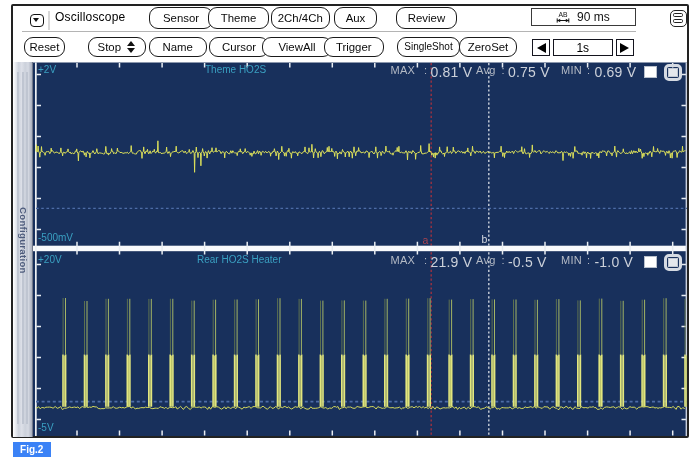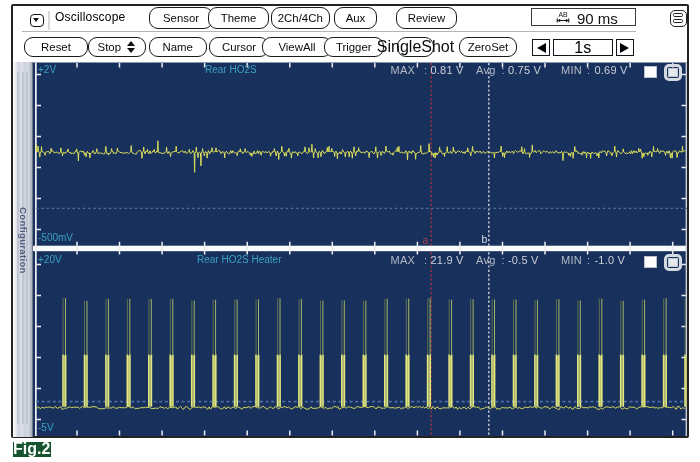--- a/index.html
+++ b/index.html
@@ -1,21 +1,21 @@
 <!DOCTYPE html>
 <html><head><meta charset="utf-8"><title>Oscilloscope</title><style>
 html,body{margin:0;padding:0}
 body{width:700px;height:462px;background:#fff;font-family:"Liberation Sans",sans-serif;position:relative;overflow:hidden}
 .abs{position:absolute;box-sizing:border-box}
 .btn{position:absolute;box-sizing:border-box;border:1.7px solid #1a1a1a;border-radius:9px;background:#fff;color:#0a0a0a;font-size:11.4px;display:flex;align-items:center;justify-content:center;white-space:nowrap}
 .r1{top:7px;height:21.5px}
 .r2{top:36.5px;height:20.5px}
 .cy{position:absolute;color:#3aa0c2;font-size:10px}
 .sl{position:absolute;color:#b4bac5;font-size:11px;letter-spacing:0.3px}
-.sv{position:absolute;color:#ccd1da;font-size:11px;letter-spacing:0.2px}
+.sv{position:absolute;color:#ccd1da;font-size:14px;letter-spacing:0.2px}
 .sq{position:absolute;box-sizing:border-box;background:#fff;border:1.4px solid #14141e;display:flex;align-items:center;justify-content:center}
 </style></head>
 <body>
 
 <div class="abs" style="left:11px;top:4px;width:678px;height:434px;border:2px solid #222;border-radius:2px"></div>
 
 <div class="abs" style="left:30px;top:13.5px;width:13.5px;height:13.5px;border:1.6px solid #111;border-radius:4px;background:#fff"></div>
 <div class="abs" style="left:33.2px;top:18.3px;width:0;height:0;border-left:3.8px solid transparent;border-right:3.8px solid transparent;border-top:4.8px solid #111"></div>
 <div class="abs" style="left:48px;top:11px;width:1.6px;height:19px;background:#d8d8d8"></div>
 <div class="abs" style="left:55px;top:9.5px;font-size:12px;color:#000;letter-spacing:0.2px">Oscilloscope</div>
@@ -29,43 +29,43 @@
 <div class="abs" style="left:556px;top:10px;width:14px;height:13px">
 <svg width="14" height="13" viewBox="0 0 14 13">
       <text x="7" y="6" font-size="6.8" text-anchor="middle" fill="#111" font-family="Liberation Sans">AB</text>
       <g stroke="#111" stroke-width="1">
         <line x1="1.2" y1="9.5" x2="12.8" y2="9.5"></line>
         <line x1="1.2" y1="7.4" x2="1.2" y2="11.6"></line>
         <line x1="12.8" y1="7.4" x2="12.8" y2="11.6"></line>
       </g>
       <path d="M1.2 9.5l3-1.8v3.6zM12.8 9.5l-3-1.8v3.6z" fill="#111"></path>
     </svg></div>
-<div class="abs" style="left:577px;top:10px;font-size:15px;color:#111">90 ms</div>
+<div class="abs" style="left:577px;top:10px;font-size:12px;color:#111">90 ms</div>
 
 <div class="abs" style="left:669.5px;top:9.8px;width:17px;height:17.5px;border:1.7px solid #222;border-radius:5px;background:#fff"></div>
 <div class="abs" style="left:673.2px;top:13.2px;width:9.6px;height:3.4px;border:1.1px solid #222;border-radius:1.6px"></div>
 <div class="abs" style="left:673.2px;top:19.3px;width:9.6px;height:3.4px;border:1.1px solid #222;border-radius:1.6px"></div>
 
 <div class="abs" style="left:22px;top:30.5px;width:614px;height:1.2px;background:#b4b4b4"></div>
 
-<div class="btn r2" style="left:24px;width:64px">Reset</div>
+<div class="btn r2" style="left:24px;width:41px">Reset</div>
 <div class="btn r2" style="left:87.5px;width:58px">Stop&nbsp;&nbsp;<span style="display:inline-block;vertical-align:middle">
       <span style="display:block;width:0;height:0;border-left:4.2px solid transparent;border-right:4.2px solid transparent;border-bottom:5px solid #111;margin-bottom:1.6px"></span>
       <span style="display:block;width:0;height:0;border-left:4.2px solid transparent;border-right:4.2px solid transparent;border-top:5px solid #111"></span>
     </span></div>
 <div class="btn r2" style="left:149px;width:57.5px">Name</div>
 <div class="btn r2" style="left:209px;width:60px">Cursor</div>
 <div class="btn r2" style="left:262px;width:70px">ViewAll</div>
 <div class="btn r2" style="left:324px;width:59.5px">Trigger</div>
-<div class="btn r2" style="left:397px;width:37px;font-size:16px">SingleShot</div>
+<div class="btn r2" style="left:397px;width:63px;font-size:10px">SingleShot</div>
 <div class="btn r2" style="left:459px;width:58px">ZeroSet</div>
 <div class="sq" style="left:532px;top:39px;width:18px;height:17px">
     <span style="display:block;width:0;height:0;border-top:5.5px solid transparent;border-bottom:5.5px solid transparent;border-right:9px solid #000"></span>
   </div>
-<div class="sq" style="left:552.5px;top:39px;width:60.5px;height:17px;font-size:16px">1s</div>
+<div class="sq" style="left:552.5px;top:39px;width:60.5px;height:17px;font-size:12px">1s</div>
 <div class="sq" style="left:615.5px;top:39px;width:18px;height:17px">
     <span style="display:block;width:0;height:0;border-top:5.5px solid transparent;border-bottom:5.5px solid transparent;border-left:9px solid #000"></span>
   </div>
 
 <div class="abs" style="left:13px;top:62px;width:20px;height:374.5px;background:linear-gradient(90deg,#ffffff 0%,#eceef3 12%,#ced3dd 30%,#dde0e8 46%,#ccd1db 64%,#d6dae3 80%,#a8aebd 100%);border-right:1px solid #707789"></div>
 <div class="abs" style="left:17px;top:72px;width:2px;height:352px;background:#bfc5d1"></div>
 <div class="abs" style="left:21.5px;top:72px;width:2px;height:352px;background:#bfc5d1"></div>
 <div class="abs" style="left:26px;top:72px;width:2px;height:352px;background:#bfc5d1"></div>
 <div class="abs" style="left:13px;top:64px;width:20px;height:352px;display:flex;align-items:center;justify-content:center">
     <span style="writing-mode:vertical-rl;font-size:9.6px;font-weight:bold;color:#4d5b7c;letter-spacing:0.3px">Configuration</span>
@@ -86,21 +86,21 @@
 <path d="M64.3 406.8V355.5M85.8 406.8V355.5M107.2 406.8V355.5M128.6 406.8V355.5M150.1 406.8V355.5M171.6 406.8V355.5M193.0 406.8V355.5M214.4 406.8V355.5M235.9 406.8V355.5M257.3 406.8V355.5M278.8 406.8V355.5M300.2 406.8V355.5M321.7 406.8V355.5M343.1 406.8V355.5M364.6 406.8V355.5M386.1 406.8V355.5M407.5 406.8V355.5M428.9 406.8V355.5M450.4 406.8V355.5M471.9 406.8V355.5M493.3 406.8V355.5M514.8 406.8V355.5M536.2 406.8V355.5M557.6 406.8V355.5M579.1 406.8V355.5M600.5 406.8V355.5M622.0 406.8V355.5M643.4 406.8V355.5M664.9 406.8V355.5M686.3 406.8V355.5" stroke="#bcc46a" stroke-width="1.2" fill="none"></path>
 <path d="M63.1 354.5V298.0M84.5 354.5V301.0M106.0 354.5V298.8M127.4 354.5V298.8M148.9 354.5V298.9M170.4 354.5V298.8M191.8 354.5V300.6M213.2 354.5V299.7M234.7 354.5V299.5M256.1 354.5V299.3M277.6 354.5V298.2M299.1 354.5V298.9M320.5 354.5V300.6M341.9 354.5V300.4M363.4 354.5V300.6M384.9 354.5V298.8M406.3 354.5V298.6M427.8 354.5V298.2M449.2 354.5V299.6M470.7 354.5V299.1M492.1 354.5V299.4M513.5 354.5V299.5M535.0 354.5V299.8M556.4 354.5V299.1M577.9 354.5V300.4M599.3 354.5V298.6M620.8 354.5V300.8M642.2 354.5V299.7M663.7 354.5V298.2M685.1 354.5V298.9" stroke="#64784f" stroke-width="0.9" fill="none"></path>
 <path d="M65.5 354.5V298.0M87.0 354.5V301.0M108.4 354.5V298.8M129.8 354.5V298.8M151.3 354.5V298.9M172.8 354.5V298.8M194.2 354.5V300.6M215.6 354.5V299.7M237.1 354.5V299.5M258.5 354.5V299.3M280.0 354.5V298.2M301.4 354.5V298.9M322.9 354.5V300.6M344.3 354.5V300.4M365.8 354.5V300.6M387.2 354.5V298.8M408.7 354.5V298.6M430.1 354.5V298.2M451.6 354.5V299.6M473.1 354.5V299.1M494.5 354.5V299.4M516.0 354.5V299.5M537.4 354.5V299.8M558.9 354.5V299.1M580.3 354.5V300.4M601.8 354.5V298.6M623.2 354.5V300.8M644.6 354.5V299.7M666.1 354.5V298.2M687.5 354.5V298.9" stroke="#a3b465" stroke-width="1" fill="none"></path>
 <path d="M63.0 406.8V354.5M65.6 406.8V354.5M84.5 406.8V354.5M87.0 406.8V354.5M105.9 406.8V354.5M108.5 406.8V354.5M127.3 406.8V354.5M129.9 406.8V354.5M148.8 406.8V354.5M151.4 406.8V354.5M170.2 406.8V354.5M172.9 406.8V354.5M191.7 406.8V354.5M194.3 406.8V354.5M213.1 406.8V354.5M215.8 406.8V354.5M234.6 406.8V354.5M237.2 406.8V354.5M256.0 406.8V354.5M258.6 406.8V354.5M277.5 406.8V354.5M280.1 406.8V354.5M298.9 406.8V354.5M301.6 406.8V354.5M320.4 406.8V354.5M323.0 406.8V354.5M341.8 406.8V354.5M344.4 406.8V354.5M363.3 406.8V354.5M365.9 406.8V354.5M384.8 406.8V354.5M387.4 406.8V354.5M406.2 406.8V354.5M408.8 406.8V354.5M427.6 406.8V354.5M430.2 406.8V354.5M449.1 406.8V354.5M451.7 406.8V354.5M470.6 406.8V354.5M473.2 406.8V354.5M492.0 406.8V354.5M494.6 406.8V354.5M513.5 406.8V354.5M516.0 406.8V354.5M534.9 406.8V354.5M537.5 406.8V354.5M556.4 406.8V354.5M558.9 406.8V354.5M577.8 406.8V354.5M580.4 406.8V354.5M599.2 406.8V354.5M601.8 406.8V354.5M620.7 406.8V354.5M623.3 406.8V354.5M642.1 406.8V354.5M644.7 406.8V354.5M663.6 406.8V354.5M666.2 406.8V354.5M685.0 406.8V354.5M687.6 406.8V354.5" stroke="#e2e67e" stroke-width="1.6" fill="none"></path>
 <polyline points="36.0,407.4 37.3,408.1 38.5,406.6 40.2,408.8 41.6,407.6 42.9,407.5 44.3,408.1 45.9,407.2 47.6,407.2 49.6,407.1 51.1,407.3 53.1,408.2 55.2,406.5 57.3,408.3 59.0,407.7 60.7,406.5 62.4,409.6 64.4,408.3 66.4,408.2 67.6,407.7 69.5,406.9 71.6,407.6 73.3,407.3 74.8,407.0 76.1,407.6 77.9,406.9 79.6,408.5 81.1,407.2 82.5,406.6 84.6,407.6 86.4,406.8 88.1,407.5 89.7,407.0 91.2,407.4 93.0,406.4 95.0,406.9 96.7,407.0 98.2,408.4 100.3,408.8 101.9,408.6 104.1,408.7 105.6,407.8 107.7,408.0 109.6,407.9 111.3,408.0 113.4,406.7 114.6,407.9 116.3,408.3 117.9,408.0 119.7,407.2 121.4,407.8 123.0,407.5 124.5,408.0 126.2,407.3 127.7,406.7 129.5,406.6 131.0,408.1 133.2,406.8 135.3,409.0 137.0,408.2 138.7,408.4 140.4,407.8 142.0,407.6 144.1,407.8 145.4,407.1 147.2,407.5 149.4,407.4 151.2,408.4 152.9,408.7 155.1,408.1 156.4,408.2 158.4,408.4 160.0,406.7 161.8,407.4 163.1,407.7 164.7,408.4 165.9,407.2 167.4,408.7 169.5,407.6 170.9,407.4 172.4,407.7 174.5,407.5 175.9,406.7 177.2,409.0 179.2,407.6 180.5,406.4 182.0,407.8 183.4,409.5 185.1,407.1 186.7,406.5 188.5,408.3 190.3,409.5 192.4,407.0 194.4,407.0 196.6,407.4 198.0,407.2 199.4,407.0 201.1,408.0 202.5,407.1 204.6,407.0 206.0,407.5 207.6,409.4 209.1,406.9 210.6,409.2 212.1,406.7 213.4,406.9 214.8,407.3 216.8,406.7 218.7,407.2 220.1,408.3 221.5,409.2 223.0,408.2 224.6,406.9 226.0,409.0 227.7,406.9 229.3,407.7 230.8,408.5 232.9,407.0 234.2,407.5 235.9,408.7 237.3,406.7 238.8,407.2 240.7,408.2 242.1,409.2 243.9,407.1 245.8,407.8 247.9,407.1 249.2,406.6 251.2,408.4 252.5,406.8 254.1,406.5 255.9,406.8 257.7,407.8 259.4,407.8 260.6,408.1 262.0,406.5 263.8,406.5 265.2,408.0 267.3,409.2 268.9,407.9 270.3,406.6 272.0,408.3 273.9,408.1 275.6,406.5 277.2,407.4 278.5,409.2 280.5,406.9 282.7,407.7 284.1,406.5 285.8,406.8 287.1,407.8 288.5,406.9 290.2,408.3 291.7,409.0 293.2,408.0 295.2,406.7 297.0,407.3 299.0,406.6 300.6,408.7 302.0,407.8 303.3,407.0 304.8,408.3 307.0,409.2 309.2,408.9 310.8,406.8 312.0,408.2 313.9,408.3 315.3,408.3 317.3,408.1 318.7,407.7 320.8,406.7 322.8,407.9 324.2,408.1 325.8,407.5 327.8,409.0 329.7,408.0 331.8,408.3 333.5,406.7 335.2,406.6 336.6,407.3 337.9,406.5 339.3,409.4 341.3,408.0 342.8,407.7 344.4,407.1 346.3,408.1 347.7,407.0 349.4,407.1 350.7,407.0 352.9,408.2 355.1,408.3 357.1,406.5 358.9,407.0 361.0,407.4 362.5,407.1 363.8,406.8 365.4,406.6 367.0,407.6 368.7,407.5 370.0,406.8 371.8,406.6 373.2,406.6 374.7,407.4 376.1,409.0 377.9,406.6 379.2,407.3 380.9,407.8 382.2,408.4 383.5,408.1 384.9,408.3 386.9,406.7 388.1,406.9 389.4,407.6 390.9,407.8 393.0,407.6 394.7,408.2 396.1,407.9 398.0,407.8 399.4,407.1 401.5,409.1 402.8,407.5 404.1,408.3 405.6,406.8 407.6,408.3 408.9,408.0 410.7,407.0 412.3,406.7 414.0,407.8 416.2,406.4 417.5,407.4 419.5,406.5 421.5,407.8 423.2,406.7 424.8,408.1 426.1,407.1 428.2,408.5 429.7,407.3 431.3,409.1 432.8,406.4 435.0,409.2 436.5,406.9 438.0,407.5 440.1,409.0 442.1,408.1 443.9,407.7 445.4,408.0 447.5,407.8 449.5,407.9 451.3,407.1 453.0,406.5 454.5,408.4 456.0,406.9 457.6,409.4 459.2,407.3 460.7,408.7 462.3,407.9 464.4,407.1 466.2,409.1 468.4,407.1 470.0,408.9 472.1,407.0 473.3,406.7 475.2,406.8 476.6,407.6 478.5,406.8 480.6,409.4 482.7,408.5 484.4,408.2 486.6,406.8 488.5,407.7 490.4,408.8 491.6,407.7 493.3,407.6 495.0,406.4 496.8,409.1 498.7,408.5 500.0,409.4 501.7,407.5 503.4,407.7 504.9,407.9 506.8,407.9 508.4,407.9 510.0,407.0 512.2,408.9 514.0,407.9 516.2,406.9 517.5,408.4 519.2,407.5 521.3,408.5 523.3,408.3 525.2,406.9 526.9,407.7 528.9,407.3 531.0,406.6 532.3,407.7 534.4,406.5 536.0,408.2 537.8,406.8 539.3,407.3 540.7,407.9 542.2,408.4 543.9,406.7 546.0,406.9 548.0,407.0 549.7,409.2 551.5,407.3 553.6,406.8 555.2,408.0 556.5,408.1 558.0,409.6 559.3,409.3 560.6,406.7 561.8,407.1 563.8,408.2 565.0,406.9 566.9,406.5 568.3,408.3 570.5,407.0 571.8,408.9 573.2,409.3 574.9,406.6 576.6,408.2 578.0,408.3 579.9,408.6 581.2,406.5 582.8,407.5 584.0,407.8 585.8,407.5 588.0,408.1 589.6,407.0 591.7,407.2 593.3,406.7 594.5,407.6 596.0,407.6 597.4,409.4 599.4,409.2 601.0,407.7 602.5,409.3 604.5,407.4 606.7,406.9 608.7,407.2 610.3,407.5 612.1,407.0 613.9,406.8 615.3,408.2 617.3,407.4 618.7,406.7 620.4,407.4 622.4,409.4 624.1,407.7 626.2,408.8 628.2,408.5 629.7,406.6 631.7,407.4 633.0,407.2 634.8,407.3 636.8,409.2 638.4,407.4 640.0,407.1 641.2,406.8 642.5,406.8 643.9,407.0 646.0,406.6 648.0,406.8 650.0,407.6 651.3,407.3 653.2,407.0 655.0,408.0 656.6,407.6 658.0,408.3 659.6,407.7 660.8,407.9 662.6,407.4 664.5,406.5 666.2,407.3 667.8,407.3 669.4,407.4 671.5,407.7 673.1,406.5 674.8,407.9 676.1,409.4 677.4,406.6 679.2,406.5 681.1,409.2 682.7,407.6 684.8,408.7" fill="none" stroke="#d5d95c" stroke-width="1"></polyline>
 <text x="422.5" y="243.7" font-size="10.5" fill="#a8434e">a</text>
 <text x="481.5" y="243.4" font-size="10.5" fill="#d6dae2">b</text>
 </svg>
 
 <div class="cy" style="left:38px;top:63.5px">+2V</div>
-<div class="cy" style="left:205px;top:63.5px">Rear HO2S</div>
+<div class="cy" style="left:205px;top:63.5px">Theme HO2S</div>
 <div class="sl" style="left:390.5px;top:64px">MAX</div>
 <div class="sl" style="left:424px;top:64px">:</div>
 <div class="sv" style="left:430.5px;top:64px">0.81 V</div>
 <div class="sl" style="left:476px;top:64px">Avg</div>
 <div class="sl" style="left:501.5px;top:64px">:</div>
 <div class="sv" style="left:508px;top:64px">0.75 V</div>
 <div class="sl" style="left:561px;top:64px">MIN</div>
 <div class="sl" style="left:587px;top:64px">:</div>
 <div class="sv" style="left:594.5px;top:64px">0.69 V</div>
 <div class="abs" style="left:643.5px;top:66px;width:13px;height:12px;background:#fff;border:1px solid #b8c0cc"></div>
@@ -117,12 +117,12 @@
 <div class="sl" style="left:501.5px;top:254px">:</div>
 <div class="sv" style="left:508px;top:254px">-0.5 V</div>
 <div class="sl" style="left:561px;top:254px">MIN</div>
 <div class="sl" style="left:587px;top:254px">:</div>
 <div class="sv" style="left:594.5px;top:254px">-1.0 V</div>
 <div class="abs" style="left:643.5px;top:256px;width:13px;height:12px;background:#fff;border:1px solid #b8c0cc"></div>
 <div class="abs" style="left:663.5px;top:254px;width:18.5px;height:17px;border:3px solid #d5dae2;border-radius:5px"></div>
 <div class="abs" style="left:667.8px;top:258.2px;width:10px;height:9px;background:#e4e7ec;border:1px solid #c2c8d2"></div>
 <div class="cy" style="left:38px;top:421.5px">-5V</div>
 
-<div class="abs" style="left:13px;top:441.5px;width:37.5px;height:15.8px;background:#14532d;color:#fff;font-size:16px;font-weight:bold;display:flex;align-items:center;justify-content:center">Fig.2</div>
+<div class="abs" style="left:13px;top:441.5px;width:37.5px;height:15.8px;background:#3b82f6;color:#fff;font-size:10px;font-weight:bold;display:flex;align-items:center;justify-content:center">Fig.2</div>
 </body></html>

